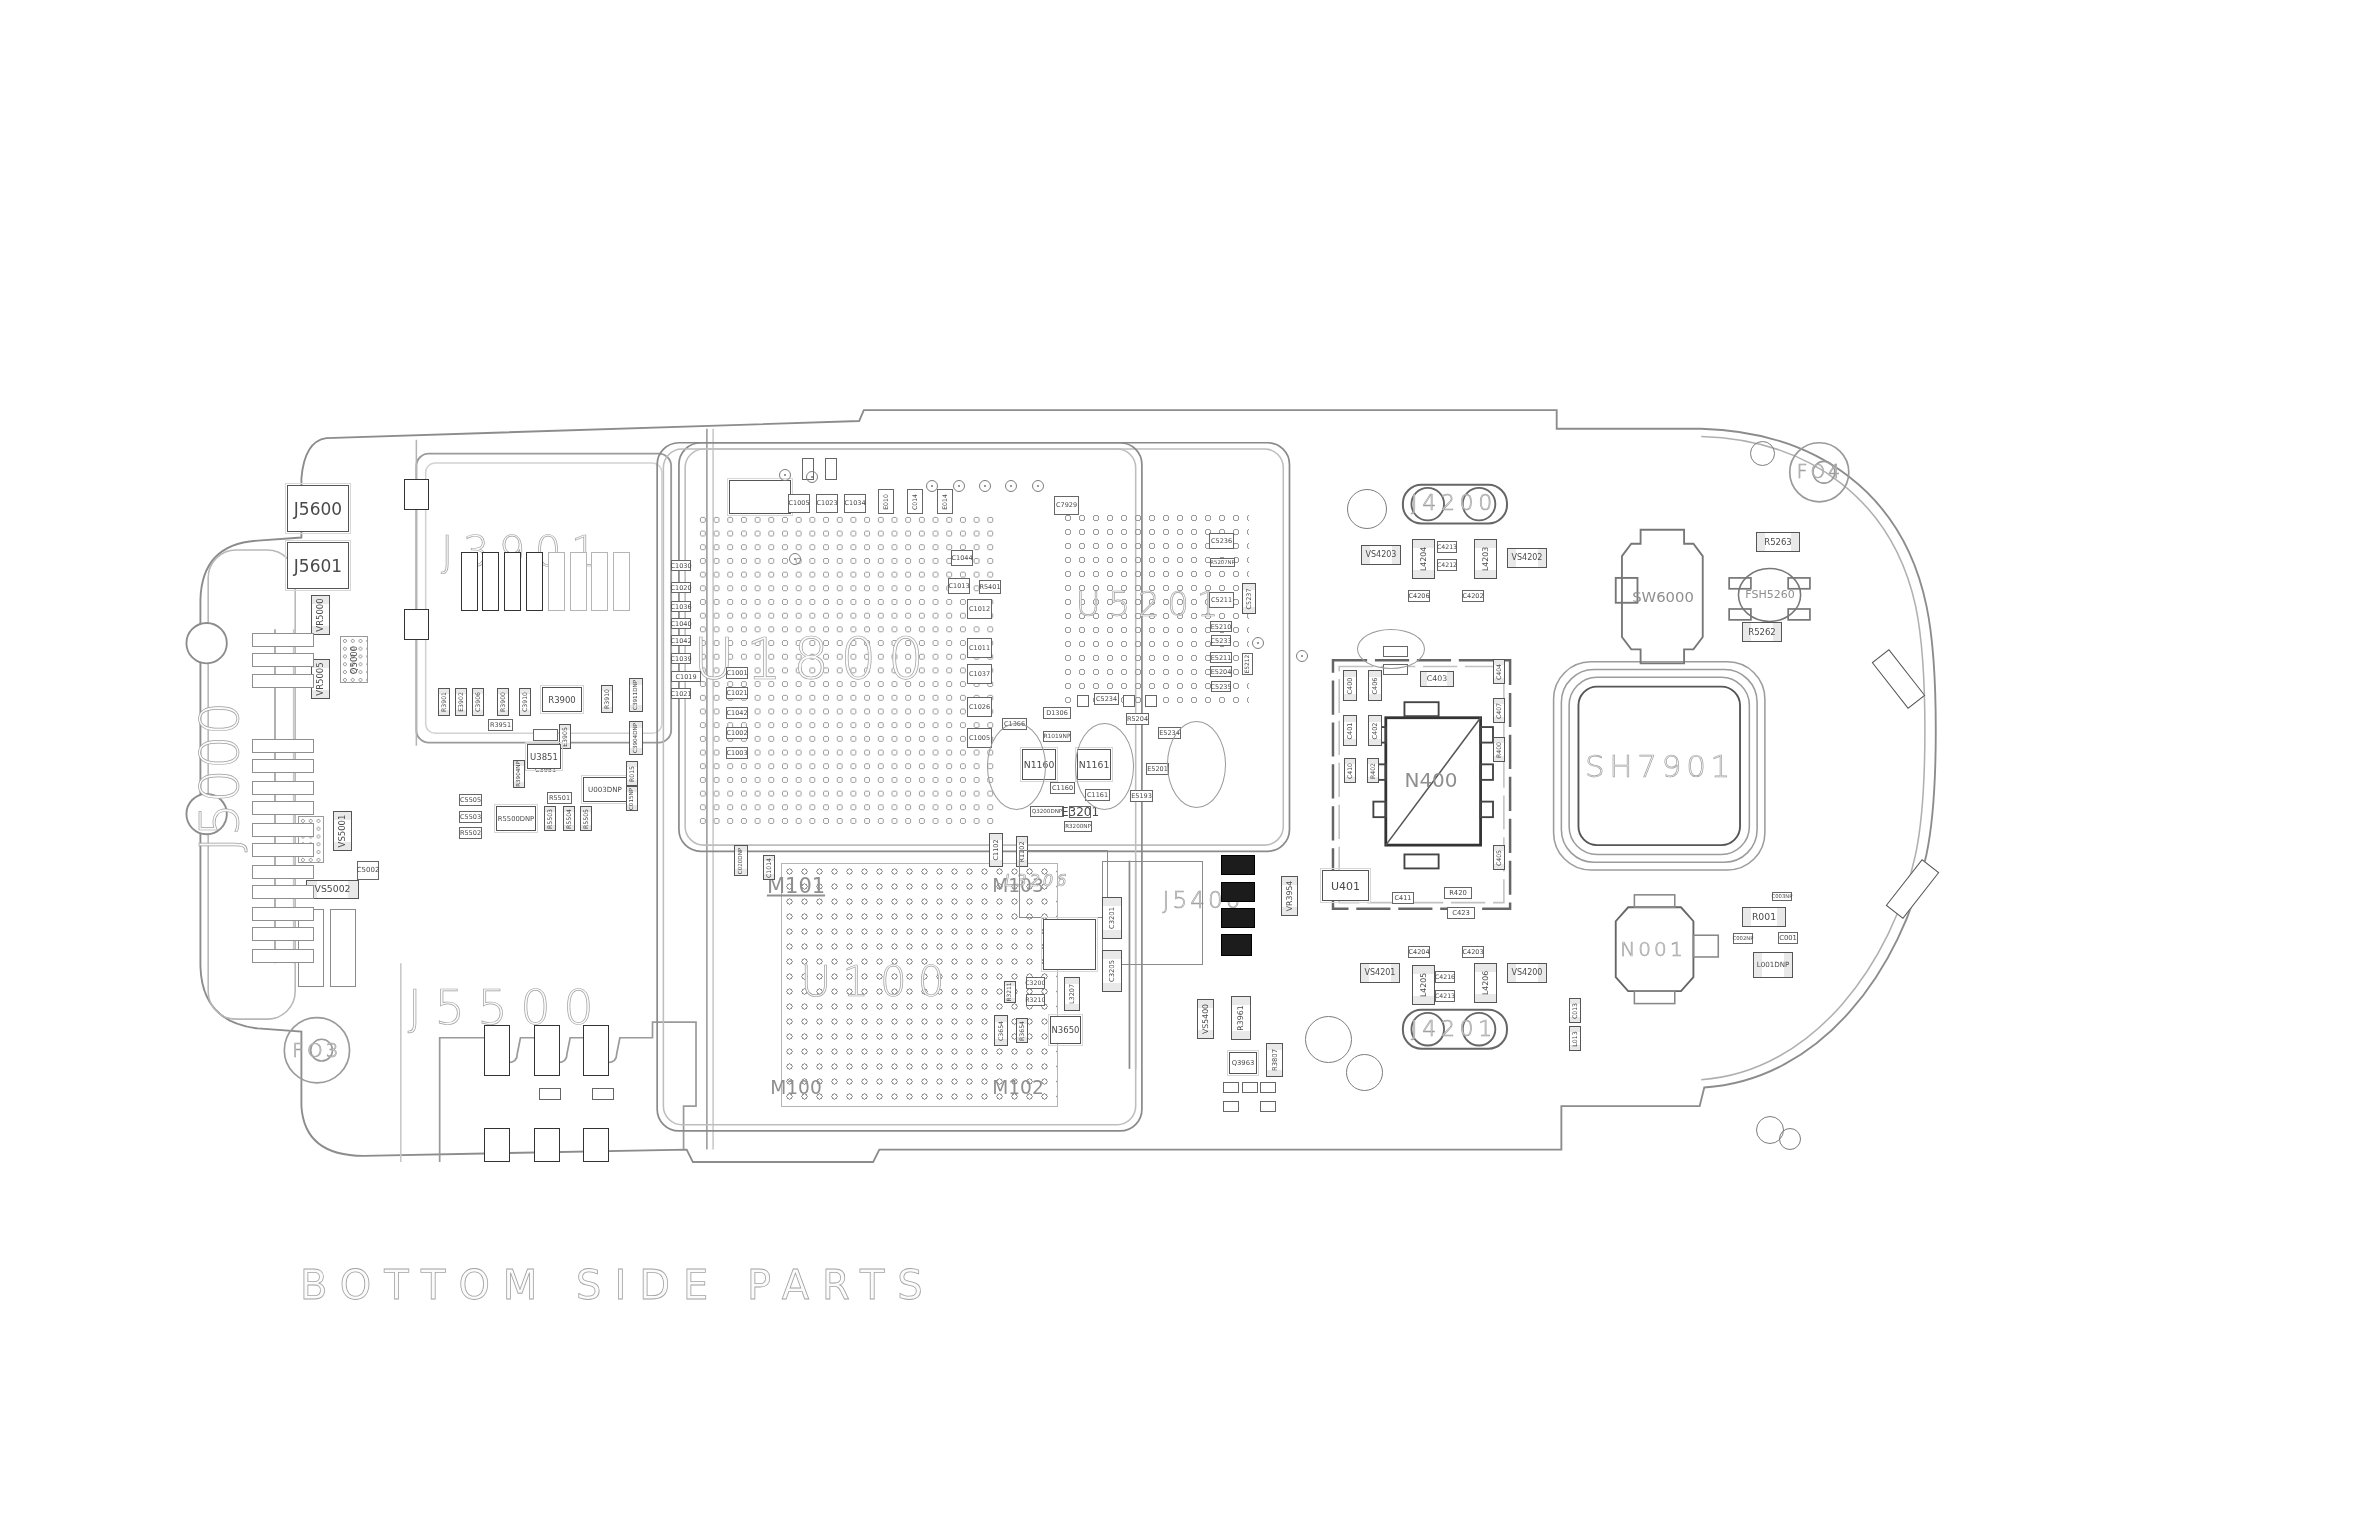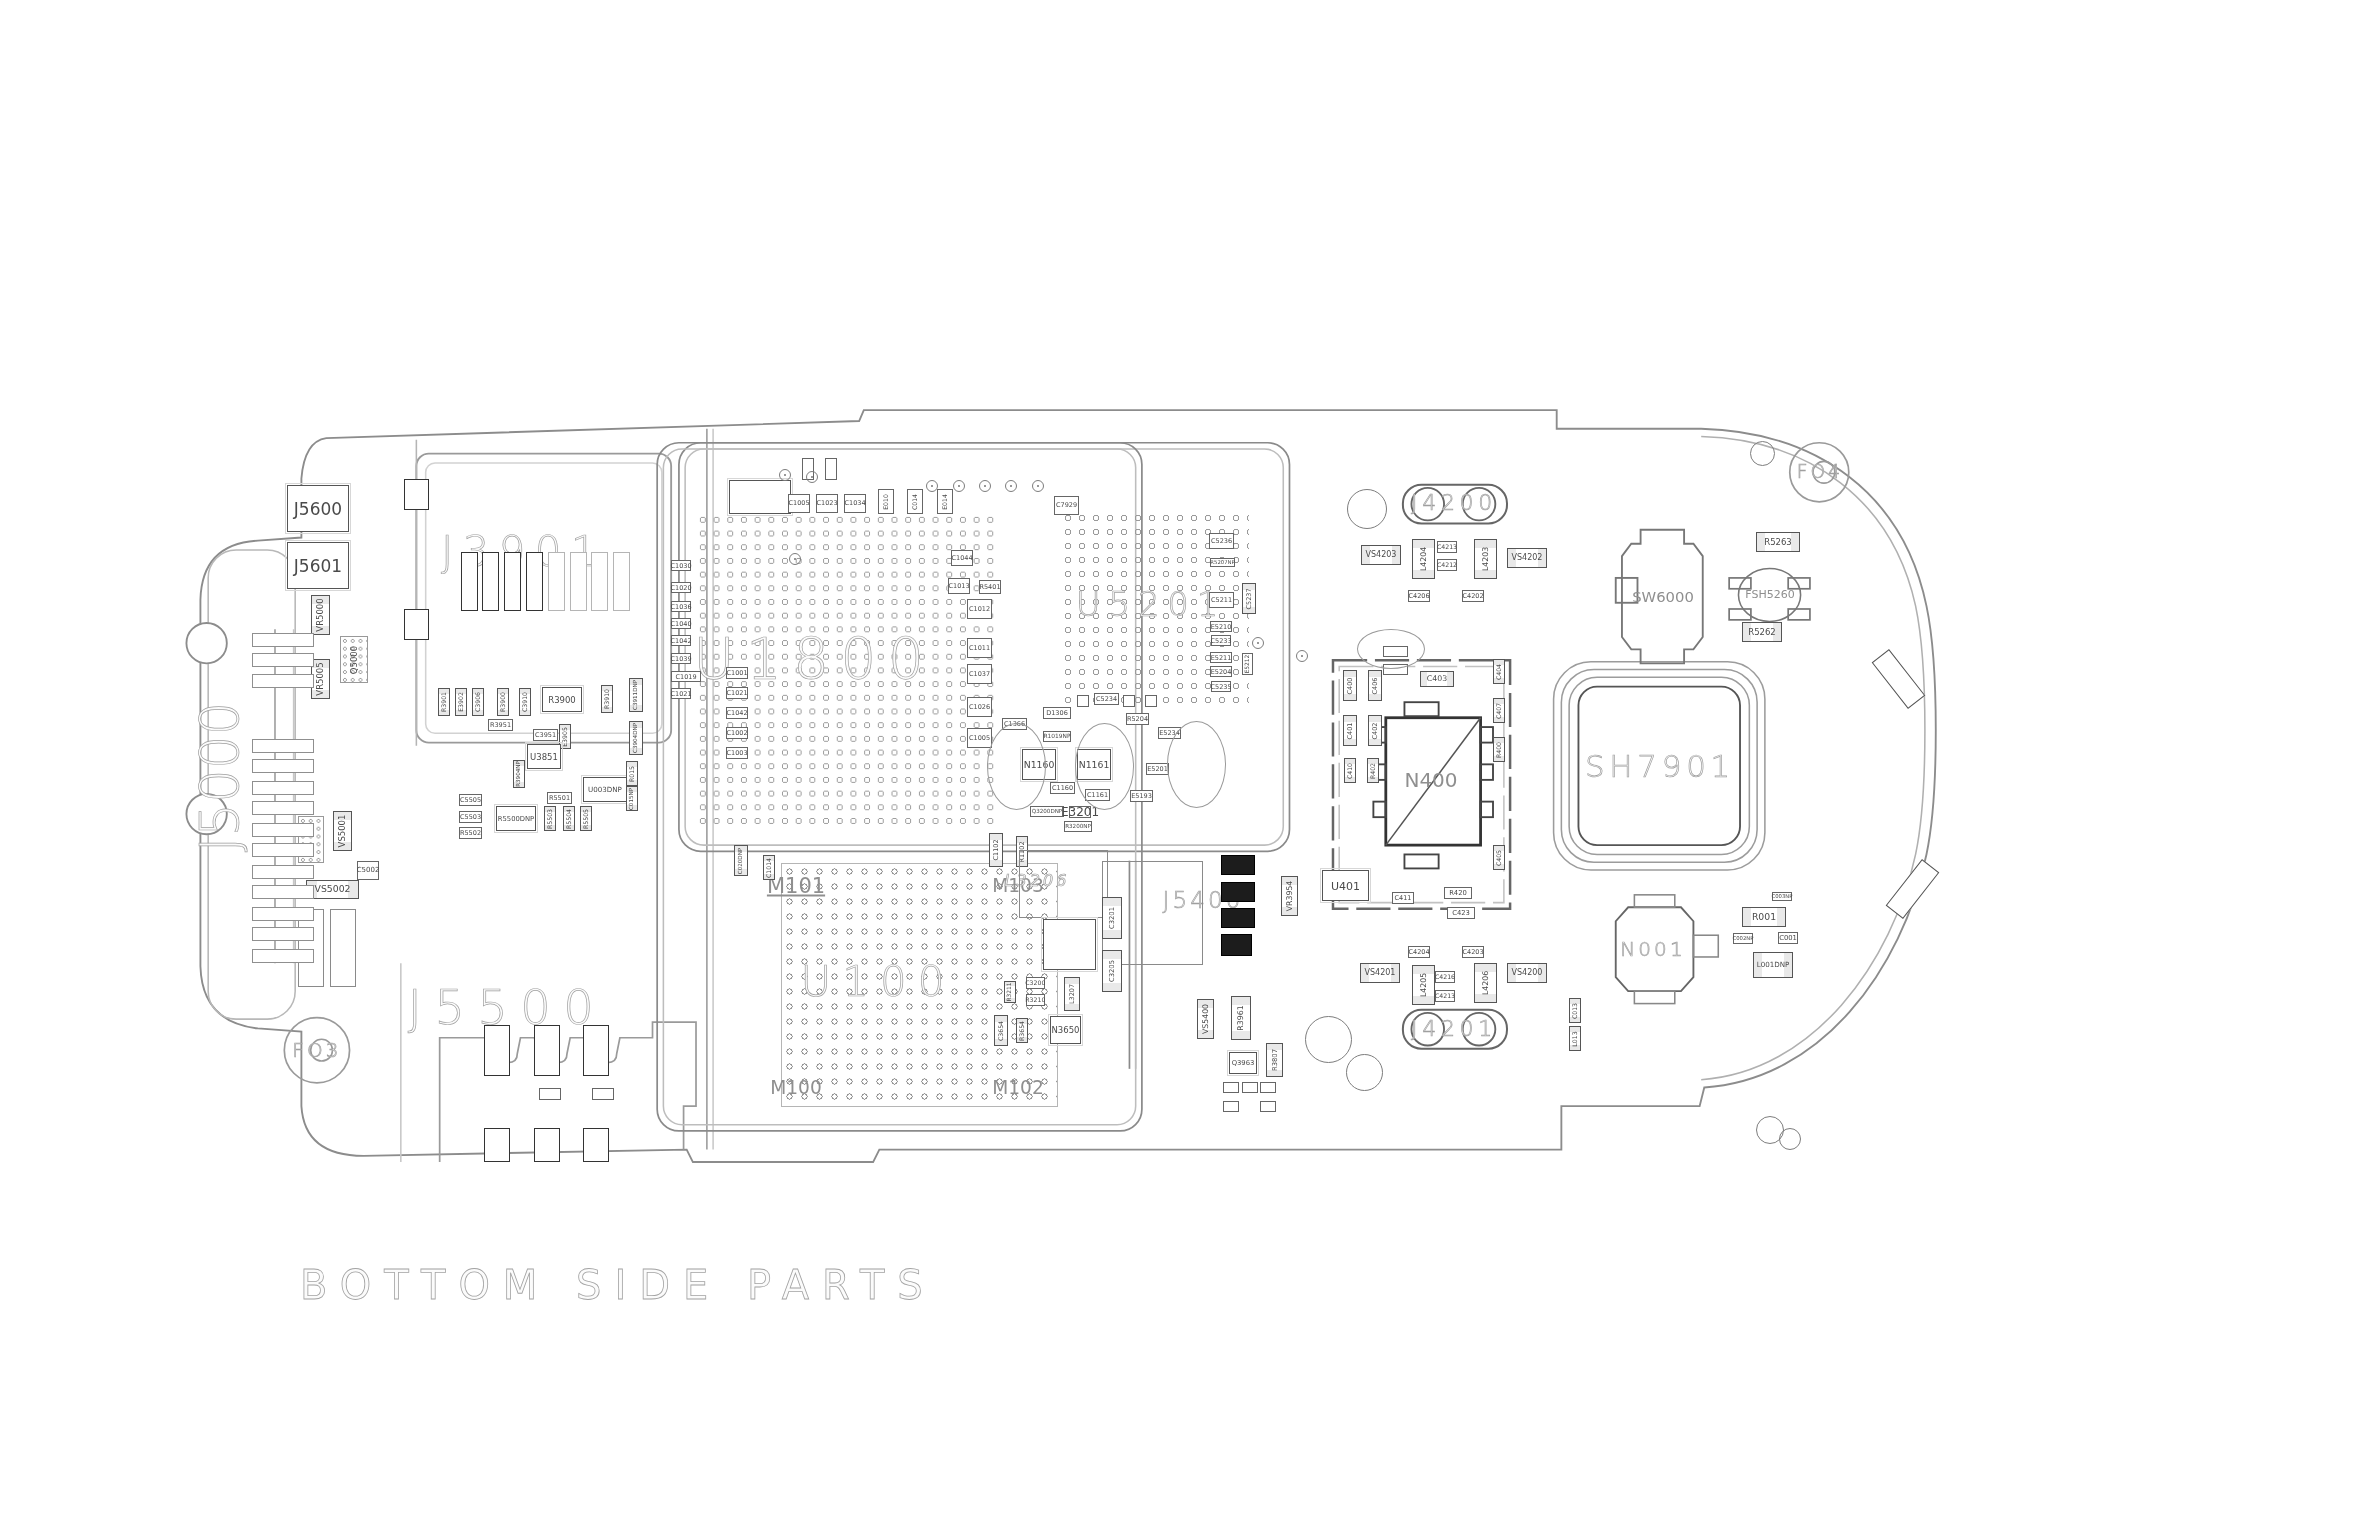--- a/index.html
+++ b/index.html
@@ -409,21 +409,21 @@
     <div class="part k-chip vert" style="left: 629px; top: 678px; width: 14px; height: 34px;">
       <span class="lbl rot" style="font-size: 5.6px;">C3911DNP</span>
     </div>
     <div class="part k-chip vert" style="left: 629px; top: 721px; width: 14px; height: 34px;">
       <span class="lbl rot" style="font-size: 5.6px;">C3904DNP</span>
     </div>
     <div class="part k-cap" style="left: 488px; top: 719px; width: 25px; height: 12.4px;">
       <span class="lbl" style="font-size: 6.5px;">R3951</span>
     </div>
     <div class="part k-cap" style="left: 533px; top: 729px; width: 25px; height: 12.4px;">
-      <span class="lbl" style="font-size: 6.5px;">C3951</span>
+      <span class="lbl" style="font-size: 6.5px; margin-top: 35px;">C3951</span>
     </div>
     <div class="part k-chip vert" style="left: 559px; top: 724px; width: 12.4px; height: 25px;">
       <span class="lbl rot" style="font-size: 6.2px;">E3905</span>
     </div>
     <div class="part k-ic" style="left: 527px; top: 744px; width: 34px; height: 25px;">
       <span class="lbl" style="font-size: 8.5px;">U3851</span>
     </div>
     <div class="part k-chip vert" style="left: 513px; top: 760px; width: 12.4px; height: 28px;">
       <span class="lbl rot" style="font-size: 5.6px;">R3904NP</span>
     </div>

